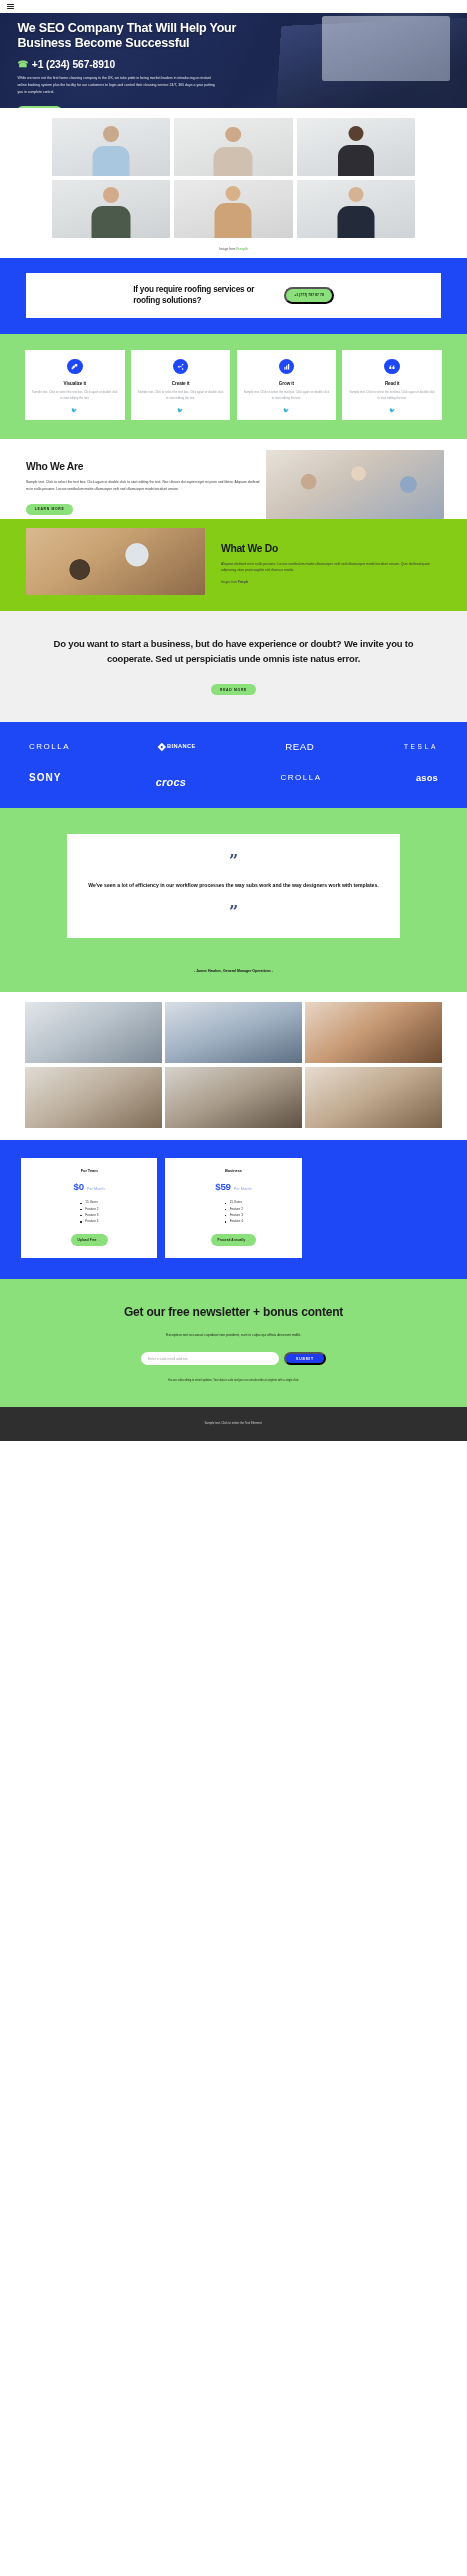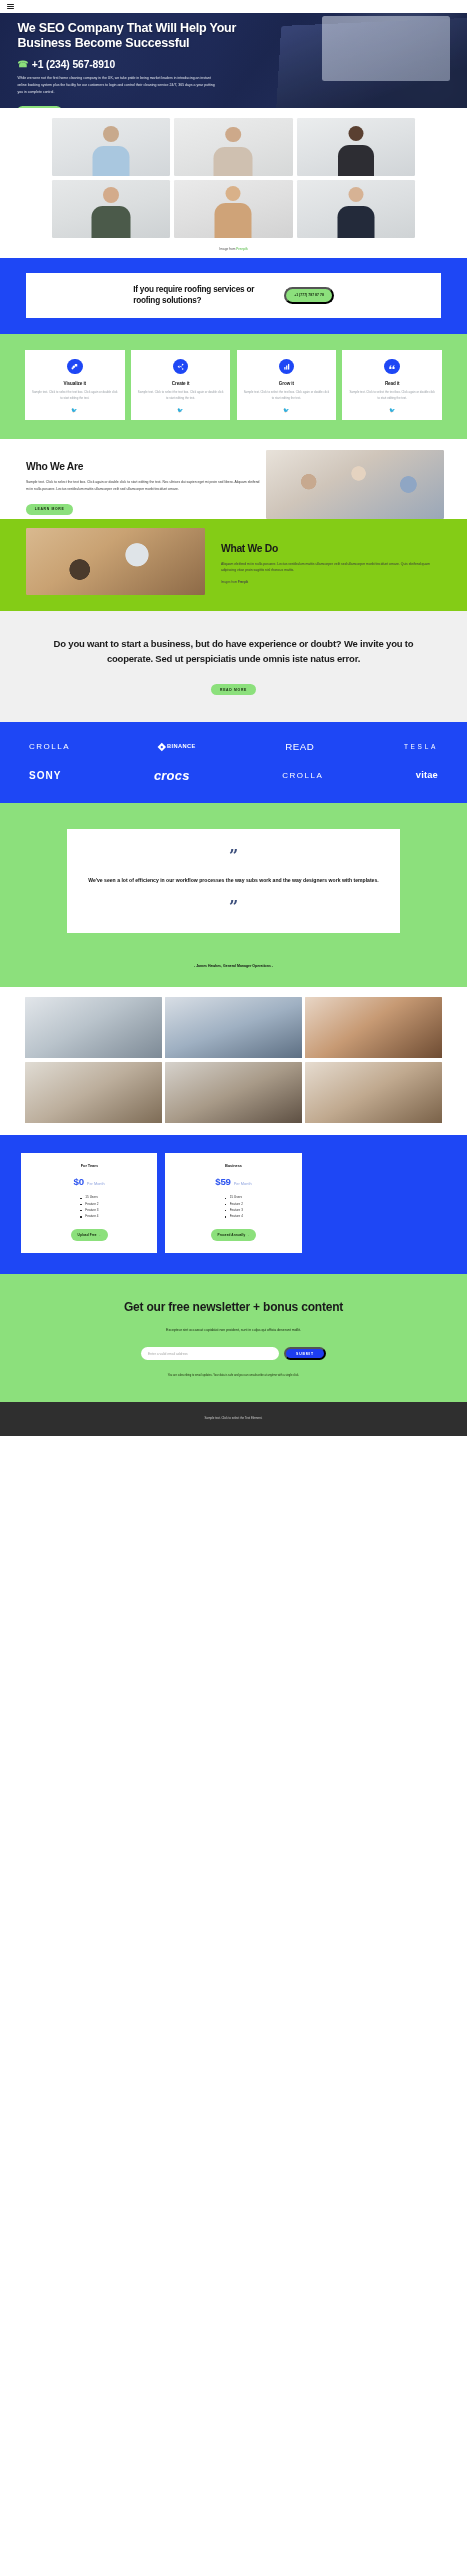--- a/index.html
+++ b/index.html
@@ -153,21 +153,21 @@
   .logo-row { display:flex; justify-content:space-between; align-items:center; }
   .logo-row + .logo-row { margin-top:16px; }
   .lg { color:#fff; font-weight:700; }
   .lg-crolla { font-size:8px; letter-spacing:1.5px; font-weight:400; }
   .lg-binance { font-size:5.7px; letter-spacing:0.4px; display:flex; align-items:center; gap:1.9px; }
   .dia { width:5.6px; height:5.6px; background:#fff; transform:rotate(45deg); position:relative; }
   .dia:after{ content:""; position:absolute; inset:1.5px; background:#1e47f5; transform:rotate(0deg);}
   .lg-evga { font-size:9.7px; letter-spacing:0.6px; font-weight:400; }
   .lg-tesla { font-size:6.5px; letter-spacing:2.7px; font-weight:400; }
   .lg-sony { font-size:10px; letter-spacing:1px; }
-  .lg-crocs { font-size:13px; letter-spacing:0.2px; font-style:italic; }
+  .lg-crocs { font-size:11px; letter-spacing:0.2px; font-style:italic;margin-top:8px; }
   .lg-crolla2 { font-size:8px; letter-spacing:1.5px; font-weight:400; }
   .lg-asos { font-size:9.3px; letter-spacing:0.2px; font-weight:700; }
 
   
   .testi { padding:26px 67px 18.7px 67px; }
   .testi-card { background:#fff; padding:21px 18.7px 21px 18.7px; text-align:center; }
   .quote { color:#3c4f7c; font-size:16px; line-height:.7; font-weight:700; font-family:"DejaVu Serif",serif; }
   .testi-text { font-size:5.1px; line-height:1.75; font-weight:700; margin:15px 0 16px 0; color:#111; }
   .testi-author { text-align:center; font-size:3.5px; font-weight:700; padding:12.5px 0 18.7px 0; color:#111; }
 
@@ -379,21 +379,21 @@
         <span class="dia"></span>
         <span>BINANCE</span>
       </span>
       <span class="lg lg-evga">READ</span>
       <span class="lg lg-tesla">TESLA</span>
     </div>
     <div class="logo-row">
       <span class="lg lg-sony">SONY</span>
       <span class="lg lg-crocs">crocs</span>
       <span class="lg lg-crolla2">CROLLA</span>
-      <span class="lg lg-asos">vitae</span>
+      <span class="lg lg-asos">asos</span>
     </div>
   </section>
 
   <section class="band-green">
     <div class="testi">
       <div class="testi-card">
         <div class="quote">”</div>
         <p class="testi-text">We've seen a lot of efficiency in our workflow processes the way subs work and the way designers work with templates.</p>
         <div class="quote">”</div>
       </div>

